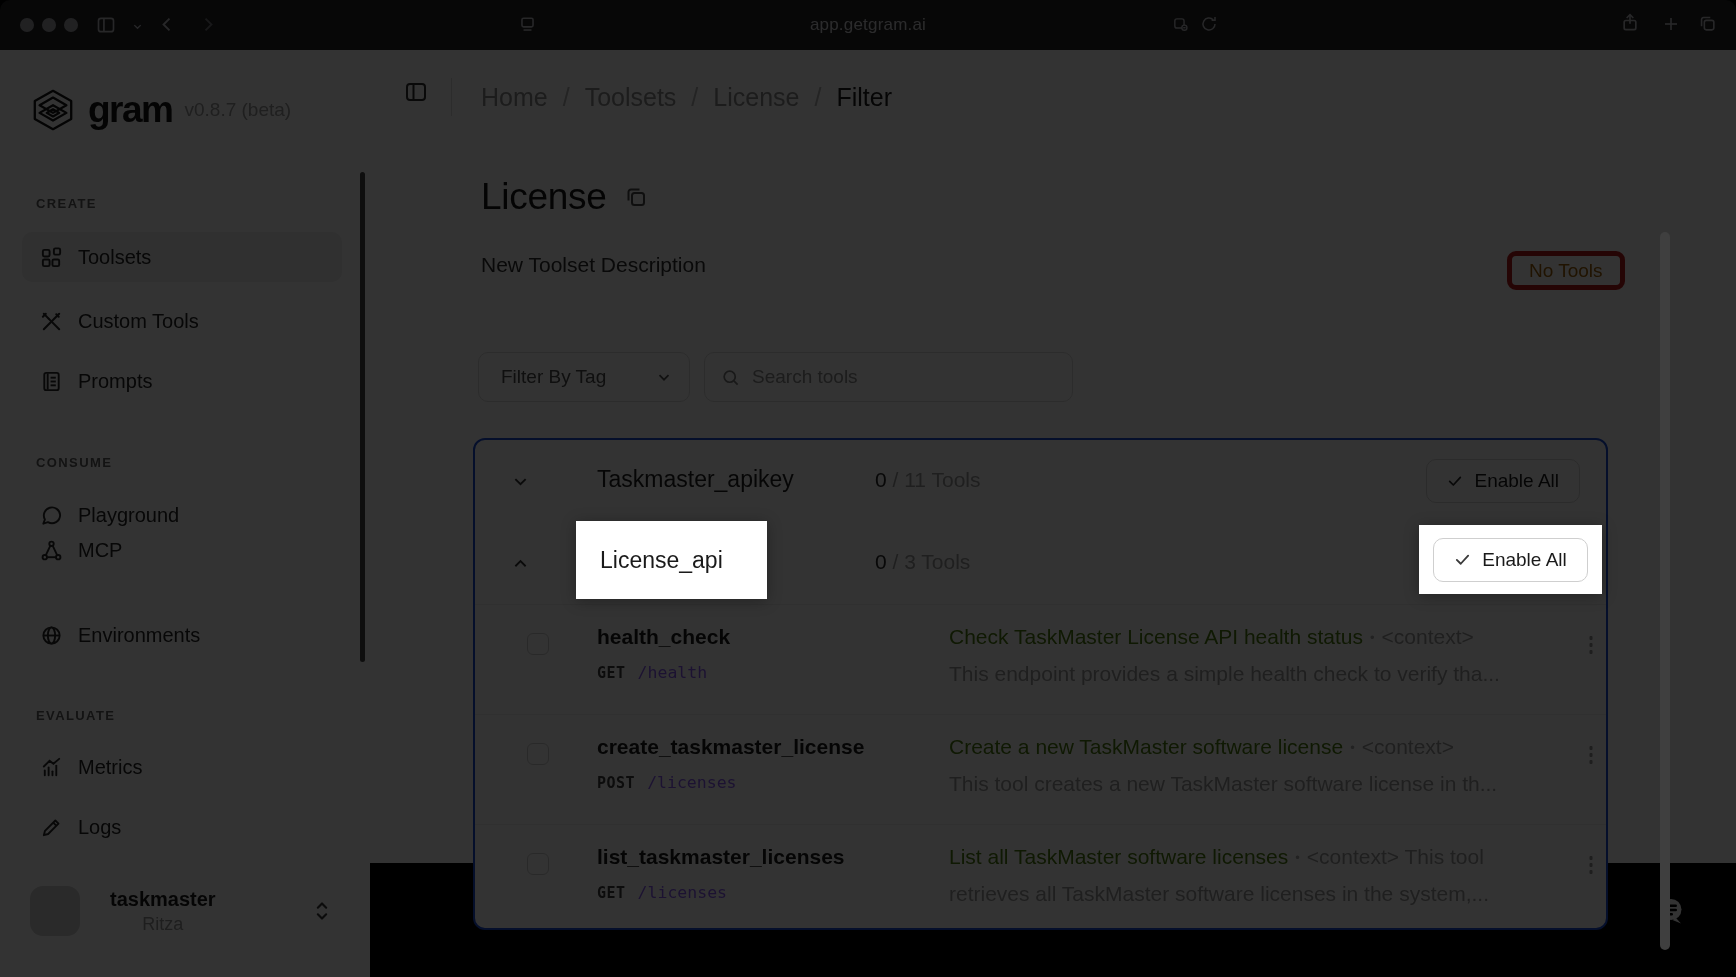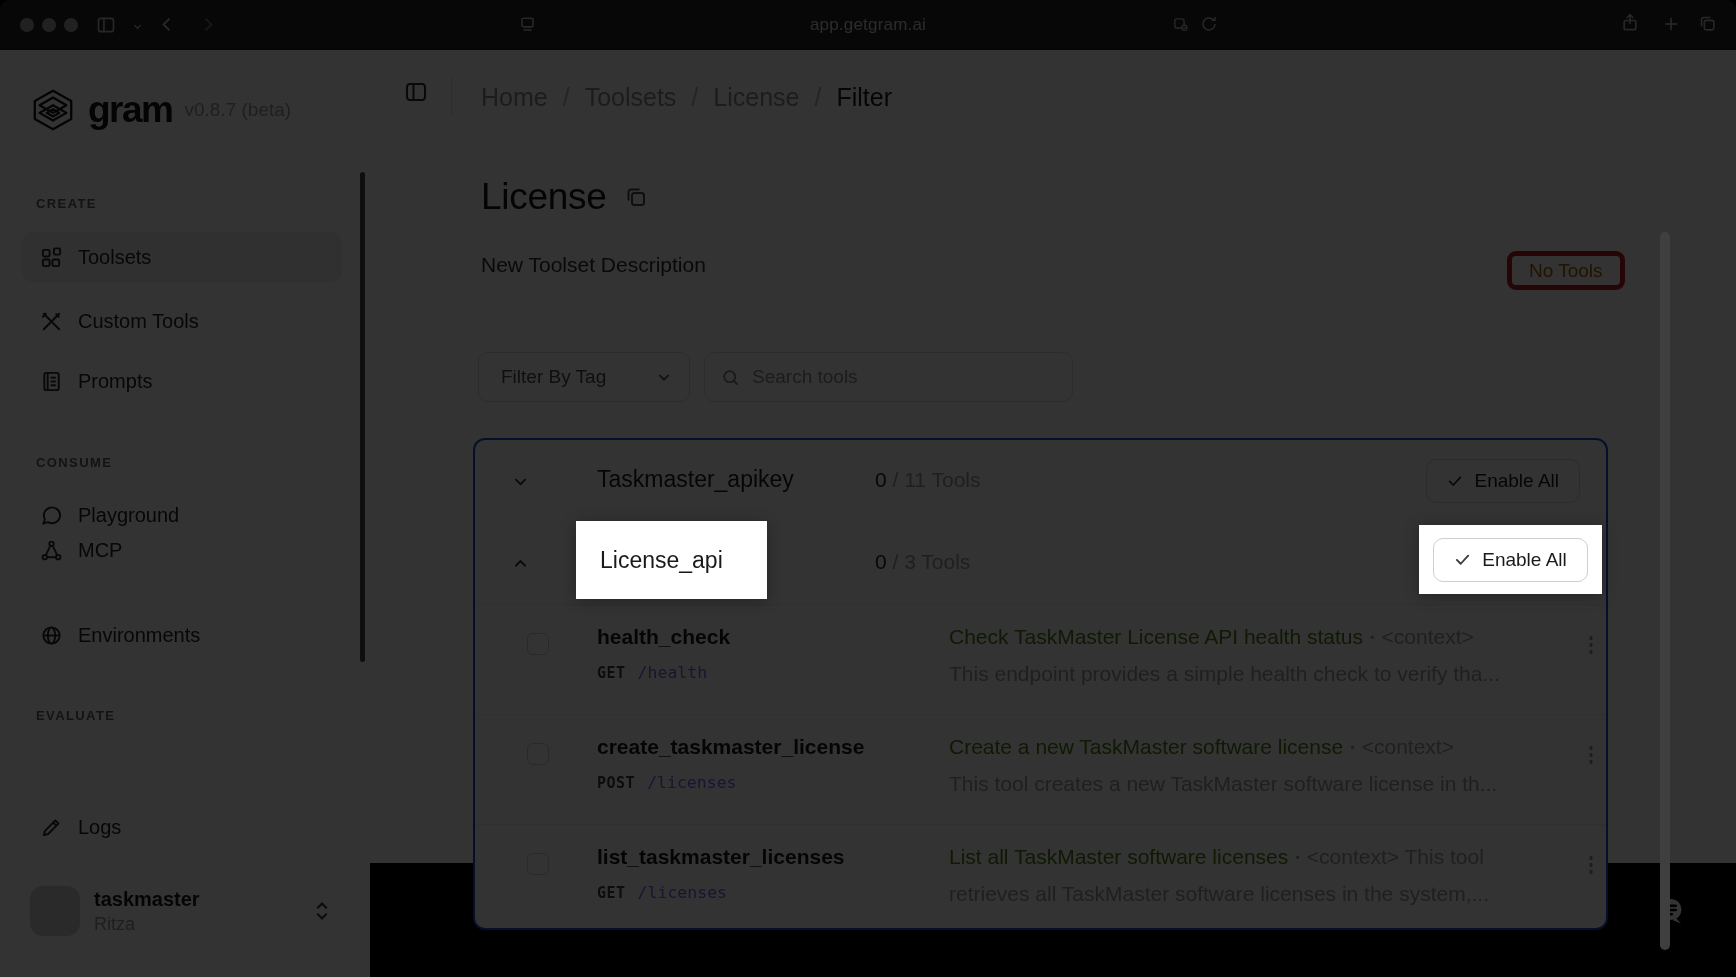--- a/index.html
+++ b/index.html
@@ -33,21 +33,21 @@
   .side-item { position:absolute; left:22px; width:320px; height:50px; border-radius:10px;
     display:flex; align-items:center; padding-left:18px; color:#262626; cursor:pointer; }
   .side-item.active { background:#eeeeee; }
   .side-item .lbl { font-size:20px; margin-left:15px; color:#242424; }
   .side-item svg { color:#2c2c2c; }
   #sb-create{top:146px} #it-toolsets{top:182px} #it-custom{top:246px} #it-prompts{top:306px}
   #sb-consume{top:405px} #it-playground{top:440px} #it-mcp{top:475px} #it-env{top:560px}
   #sb-evaluate{top:658px} #it-metrics{top:692px} #it-logs{top:752px}
   #user-row { position:absolute; left:30px; top:836px; width:320px; height:52px; display:flex; cursor:pointer; }
   #avatar { width:50px; height:50px; border-radius:13px; background:#cfcfcf; }
-  #user-names { margin-left:14px; padding-top:2px; }
+  #user-names { margin-left:30px; padding-top:2px;text-align:center; }
   #user-name { font-size:20px; font-weight:700; color:#1c1c1c; }
   #user-org { font-size:18px; color:#979797; margin-top:3px; }
   #user-caret { position:absolute; right:18px; top:12px; color:#3a3a3a; }
   #side-scroll { position:absolute; left:360px; top:122px; width:5px; height:490px; border-radius:3px; background:#474747; z-index:55; }
 
   
   #panel-toggle { position:absolute; left:404px; top:30px; color:#2e2e2e; cursor:pointer; }
   #tb-div { position:absolute; left:451px; top:28px; width:1px; height:38px; background:#dadada; }
   #breadcrumb { position:absolute; left:481px; top:33px; display:flex; gap:15px; font-size:25px; align-items:center; }
   .bc-item { color:#8e8e8e; cursor:pointer; }
@@ -264,20 +264,32 @@
         <svg width="23" height="23" viewBox="0 0 24 24" fill="none" stroke="currentColor" stroke-width="2">
             <circle cx="12" cy="12" r="8.5"></circle>
             <ellipse cx="12" cy="12" rx="3.8" ry="8.5"></ellipse>
             <line x1="3.5" y1="12" x2="20.5" y2="12"></line>
           </svg>
         </span>
       <span class="lbl">Environments</span>
     </div>
 
     <div class="sec-label" id="sb-evaluate">EVALUATE</div>
+    <div class="side-item" id="it-metrics">
+      <span>
+        <svg width="23" height="23" viewBox="0 0 24 24" fill="none" stroke="currentColor" stroke-width="2" stroke-linecap="round">
+            <line x1="5" y1="20" x2="5" y2="15"></line>
+            <line x1="9" y1="20" x2="9" y2="12"></line>
+            <line x1="13" y1="20" x2="13" y2="16"></line>
+            <line x1="17" y1="20" x2="17" y2="10"></line>
+            <path d="M4 11l6-6 4 3 6-5"></path>
+          </svg>
+        </span>
+      <span class="lbl">Metrics</span>
+    </div>
     <div class="side-item" id="it-logs">
       <span>
         <svg width="23" height="23" viewBox="0 0 24 24" fill="none" stroke="currentColor" stroke-width="2" stroke-linejoin="round">
             <path d="M4 20l1.2-4.5L16 4.7l3.3 3.3L8.5 18.8 4 20z"></path>
             <line x1="13.8" y1="6.9" x2="17.1" y2="10.2"></line>
           </svg>
         </span>
       <span class="lbl">Logs</span>
     </div>
 

